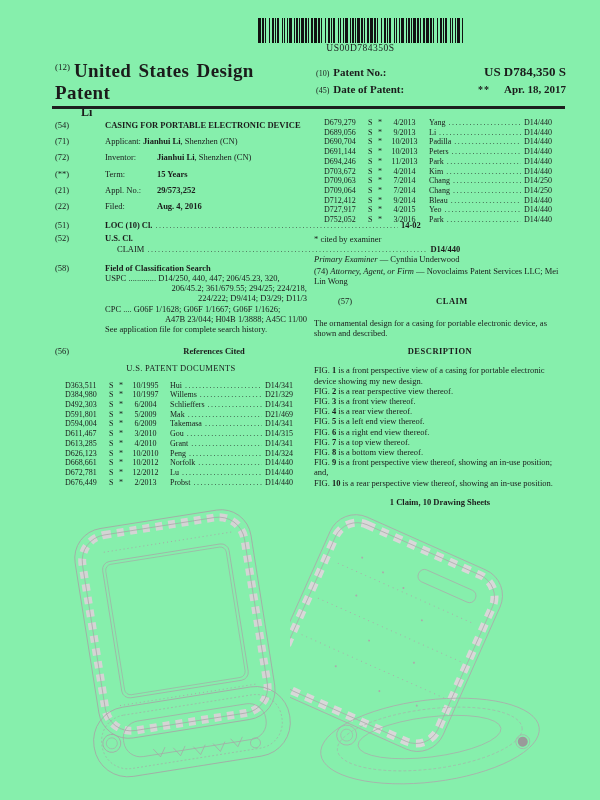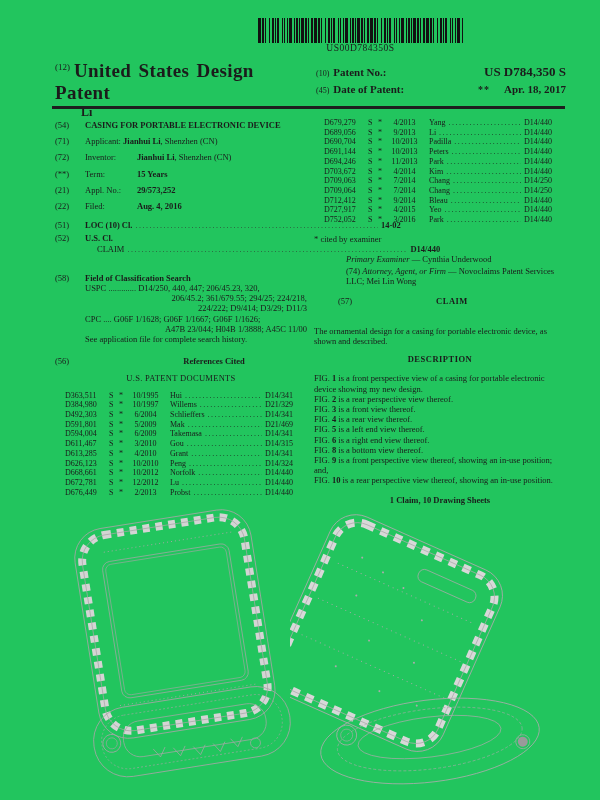--- a/index.html
+++ b/index.html
@@ -1,16 +1,16 @@
 <!DOCTYPE html>
 <html><head>
 <meta charset="utf-8">
 <style>
   html,body{margin:0;padding:0;background:#ffffff;}
-  .page{position:relative;width:600px;height:800px;background:#22c55e;outline:1px solid #c9c9c9;
+  .page{position:relative;width:600px;height:800px;background:#86efac;outline:1px solid #c9c9c9;
         font-family:"Liberation Serif","DejaVu Serif",serif;color:#1b1b1b;overflow:hidden;}
 
   
   .barcode{position:absolute;left:258px;top:18px;width:205px;height:25px;}
   .barcode-text{position:absolute;left:258px;top:43px;width:205px;text-align:center;font-size:9.5px;letter-spacing:.5px;}
 
   
   .h-left{position:absolute;left:55px;top:60px;width:260px;}
   .kind-num{font-size:9px;vertical-align:7px;}
   .h-title{font-size:19px;font-weight:bold;letter-spacing:.4px;word-spacing:2px;}
@@ -21,21 +21,21 @@
   .h-row .lbl{font-size:11px;font-weight:bold;}
   .h-row .val{margin-left:auto;font-size:13px;font-weight:bold;white-space:nowrap;}
   .h-row .stars{margin-left:auto;font-size:10px;font-weight:bold;letter-spacing:1px;}
   .h-row .val2{font-size:11px;font-weight:bold;margin-left:14px;white-space:nowrap;}
   .rule{position:absolute;left:52px;top:106px;width:513px;height:3px;background:#1e1e1e;}
 
   
   .col{position:absolute;font-size:8.5px;line-height:10.2px;}
   .col-left{left:55px;top:120px;width:252px;}
   .col-right{left:314px;top:118px;width:252px;}
-  .field{display:flex;margin-bottom:6px;}
+  .field{display:flex;margin-bottom:6px;gap:20px;}
   .fnum{width:30px;flex:none;}
   .ftext{flex:1;}
   b,.b{font-weight:bold;}
   .lblw{display:inline-block;min-width:52px;}
   .leadrow{display:flex;align-items:baseline;}
   .dots{flex:1;overflow:hidden;white-space:nowrap;letter-spacing:1.5px;font-size:8px;color:#333;margin:0 3px;}
   .ta-r{text-align:right;}
   .indent1{margin-left:12px;}
   .fieldlines div{margin:0;}
   .refs-head{display:flex;margin-top:9px;margin-bottom:7px;gap:36px;}
@@ -44,23 +44,23 @@
   .ref-table{margin-left:10px;}
   .ref-row{display:flex;align-items:baseline;font-size:8px;line-height:9.7px;}
   .r-no{width:44px;flex:none;}
   .r-k{width:10px;flex:none;}
   .r-star{width:9px;flex:none;}
   .r-date{width:35px;flex:none;text-align:center;margin-right:7px;}
   .r-name{flex:none;}
   .r-dots{flex:1;overflow:hidden;white-space:nowrap;letter-spacing:1.5px;font-size:8px;margin:0 3px;}
   .r-cls{width:42px;flex:none;}
   .cited{margin-top:9px;margin-bottom:10px;}
-  .exam{margin-bottom:2px;margin-left:32px;}
+  .exam{margin-bottom:2px;}
   .ital{font-style:italic;}
-  .claim-head{display:flex;margin-top:9px;margin-bottom:20px;padding-left:24px;}
+  .claim-head{display:flex;margin-top:9px;margin-bottom:12px;padding-left:24px;}
   .claim-head .ctr{flex:1;text-align:center;font-weight:bold;letter-spacing:.5px;}
   .claim-head .sp{width:30px;flex:none;}
   .desc-head{text-align:center;font-weight:bold;margin:8px 0 9px 0;letter-spacing:.5px;}
   .figp{margin:0;}
   .footer-line{text-align:center;font-weight:bold;margin-top:9px;}
 
   
   .fig{position:absolute;}
   .fig1{left:50px;top:500px;}
   .fig2{left:290px;top:503px;}
@@ -199,21 +199,21 @@
       </div>
     </div>
     <div class="field" style="margin-bottom:2px;">
       <span class="fnum">(51)</span>
       <div class="ftext leadrow">
         <b>LOC (10) Cl.</b>
         <span class="dots">................................................................................</span>
         <b>14-02</b>
       </div>
     </div>
-    <div class="field" style="margin-bottom:18px;">
+    <div class="field" style="margin-bottom:8px;">
       <span class="fnum">(52)</span>
       <div class="ftext">
         <div class="b">U.S. Cl.</div>
         <div class="leadrow indent1">
           <span>CLAIM</span>
           <span class="dots">................................................................................</span>
           <b>D14/440</b>
         </div>
       </div>
     </div>
@@ -456,20 +456,21 @@
     </div>
     <div>The ornamental design for a casing for portable electronic device, as shown and described.</div>
     <div class="desc-head">DESCRIPTION</div>
     <div id="figure-list">
         <p class="figp"><span>FIG. </span><b>1</b><span> is a front perspective view of a casing for portable electronic device showing my new design.</span></p>
         <p class="figp"><span>FIG. </span><b>2</b><span> is a rear perspective view thereof.</span></p>
         <p class="figp"><span>FIG. </span><b>3</b><span> is a front view thereof.</span></p>
         <p class="figp"><span>FIG. </span><b>4</b><span> is a rear view thereof.</span></p>
         <p class="figp"><span>FIG. </span><b>5</b><span> is a left end view thereof.</span></p>
         <p class="figp"><span>FIG. </span><b>6</b><span> is a right end view thereof.</span></p>
+        <p class="figp"><span>FIG. </span><b>7</b><span> is a top view thereof.</span></p>
         <p class="figp"><span>FIG. </span><b>8</b><span> is a bottom view thereof.</span></p>
         <p class="figp"><span>FIG. </span><b>9</b><span> is a front perspective view thereof, showing an in-use position; and,</span></p>
         <p class="figp"><span>FIG. </span><b>10</b><span> is a rear perspective view thereof, showing an in-use position.</span></p>
       </div>
     <div class="footer-line">1 Claim, 10 Drawing Sheets</div>
   </div>
 
   <svg class="fig fig1" width="255" height="298" viewBox="0 0 255 298">
     <g fill="none" stroke="#a6a6a6" stroke-width="0.8" transform="rotate(-9 127 150)">
       <rect x="40" y="18" width="178" height="212" rx="30"></rect>

